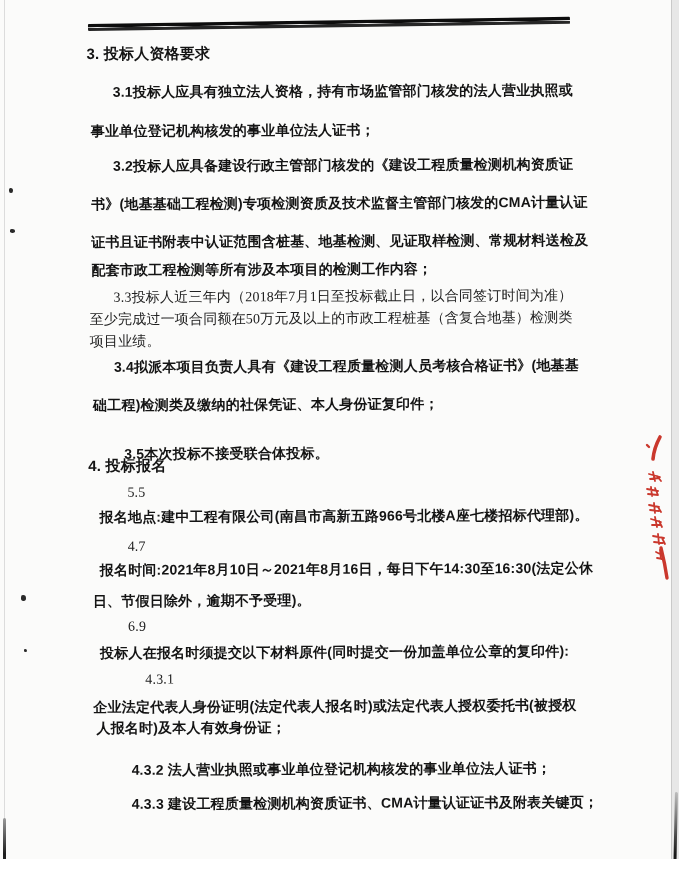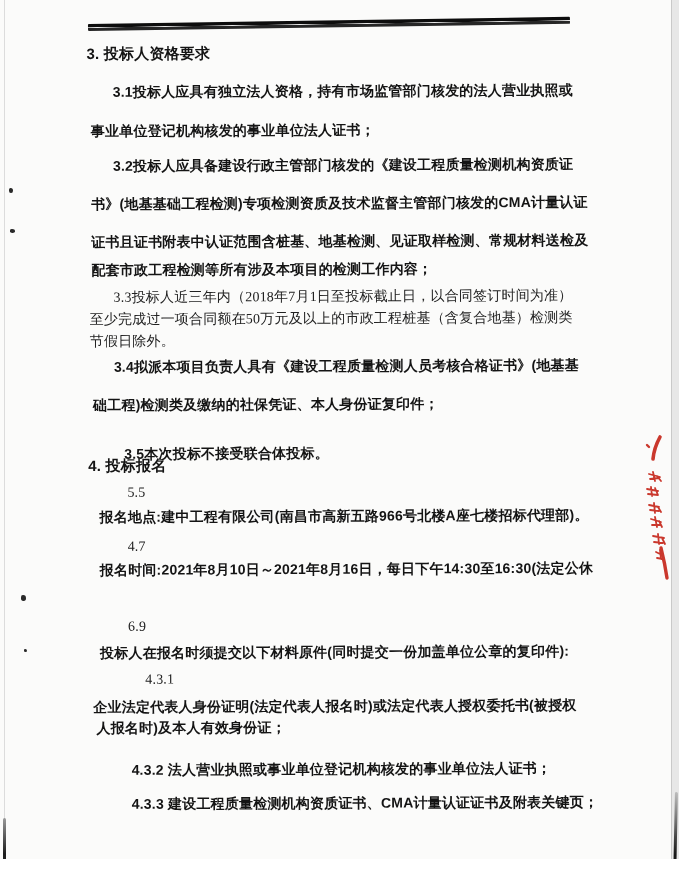--- a/index.html
+++ b/index.html
@@ -89,29 +89,30 @@
   <div class="text-layer" id="lines">
       <div class="line b h" style="left: 88px; top: 45px;">3. 投标人资格要求</div>
       <div class="line b" style="left: 114px; top: 84px;">3.1投标人应具有独立法人资格，持有市场监管部门核发的法人营业执照或</div>
       <div class="line b" style="left: 92px; top: 123px;">事业单位登记机构核发的事业单位法人证书；</div>
       <div class="line b" style="left: 114px; top: 158px;">3.2投标人应具备建设行政主管部门核发的《建设工程质量检测机构资质证</div>
       <div class="line b" style="left: 92px; top: 196px;">书》(地基基础工程检测)专项检测资质及技术监督主管部门核发的CMA计量认证</div>
       <div class="line b" style="left: 92px; top: 234px;">证书且证书附表中认证范围含桩基、地基检测、见证取样检测、常规材料送检及</div>
       <div class="line b" style="left: 92px; top: 262px;">配套市政工程检测等所有涉及本项目的检测工作内容；</div>
       <div class="line n" style="left: 114px; top: 290px;">3.3投标人近三年内（2018年7月1日至投标截止日，以合同签订时间为准）</div>
       <div class="line n" style="left: 90px; top: 312px;">至少完成过一项合同额在50万元及以上的市政工程桩基（含复合地基）检测类</div>
-      <div class="line n" style="left: 90px; top: 334px;">节假日除外。</div>
+      <div class="line n" style="left: 90px; top: 334px;">项目业绩。</div>
       <div class="line b" style="left: 114px; top: 359px;">3.4拟派本项目负责人具有《建设工程质量检测人员考核合格证书》(地基基</div>
       <div class="line b" style="left: 93px; top: 397px;">础工程)检测类及缴纳的社保凭证、本人身份证复印件；</div>
       <div class="line b" style="left: 124px; top: 426px; margin-top: 20px;">3.5本次投标不接受联合体投标。</div>
       <div class="line b h" style="left: 88px; top: 457px; text-align: right;">4. 投标报名</div>
       <div class="line n" style="left: 127px; top: 485px;">5.5</div>
       <div class="line b" style="left: 99px; top: 509px;">报名地点:建中工程有限公司(南昌市高新五路966号北楼A座七楼招标代理部)。</div>
       <div class="line n" style="left: 127px; top: 539px;">4.7</div>
       <div class="line b" style="left: 99px; top: 562px;">报名时间:2021年8月10日～2021年8月16日，每日下午14:30至16:30(法定公休</div>
+      <div class="line b" style="left: 92px; top: 593px;">日、节假日除外，逾期不予受理)。</div>
       <div class="line n" style="left: 127px; top: 619px;">6.9</div>
       <div class="line b" style="left: 99px; top: 645px;">投标人在报名时须提交以下材料原件(同时提交一份加盖单位公章的复印件):</div>
       <div class="line n" style="left: 144px; top: 672px; font-family: Liberation Serif, serif;">4.3.1</div>
       <div class="line b" style="left: 92px; top: 699px;">企业法定代表人身份证明(法定代表人报名时)或法定代表人授权委托书(被授权</div>
       <div class="line b" style="left: 95px; top: 720px;">人报名时)及本人有效身份证；</div>
       <div class="line b" style="left: 130px; top: 762px;">4.3.2 法人营业执照或事业单位登记机构核发的事业单位法人证书；</div>
       <div class="line b" style="left: 130px; top: 796px;">4.3.3 建设工程质量检测机构资质证书、CMA计量认证证书及附表关键页；</div>
     </div>
 
   <svg class="seal" viewBox="0 0 38 158">

